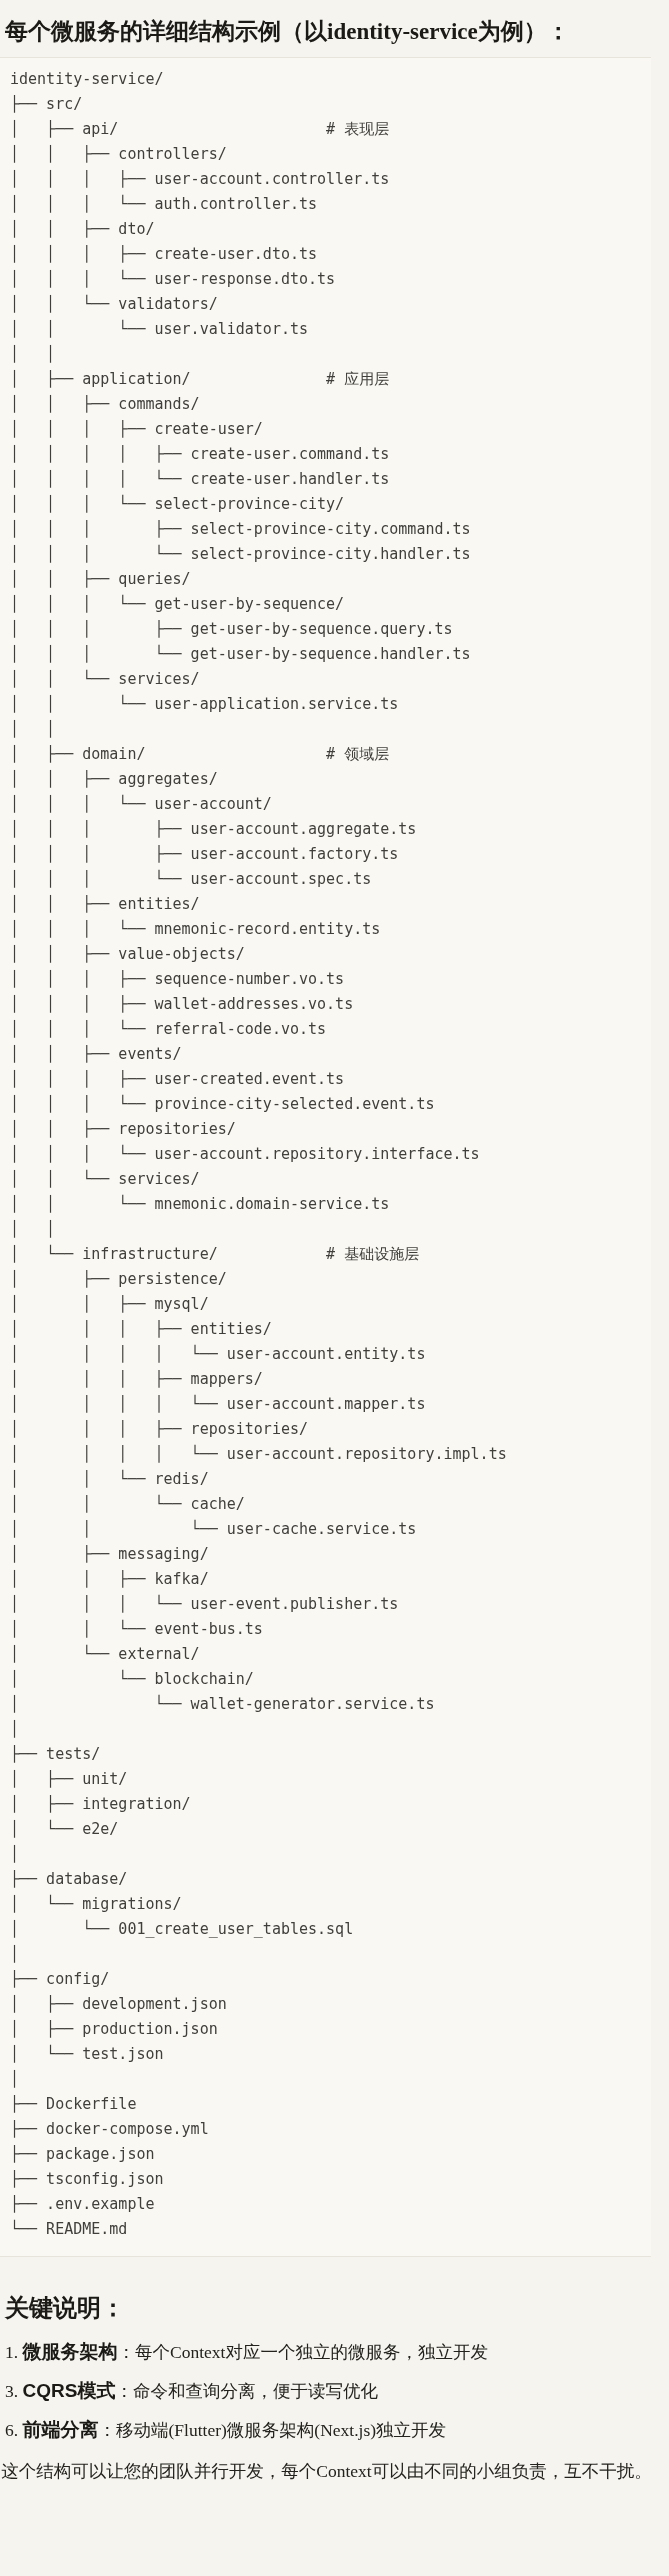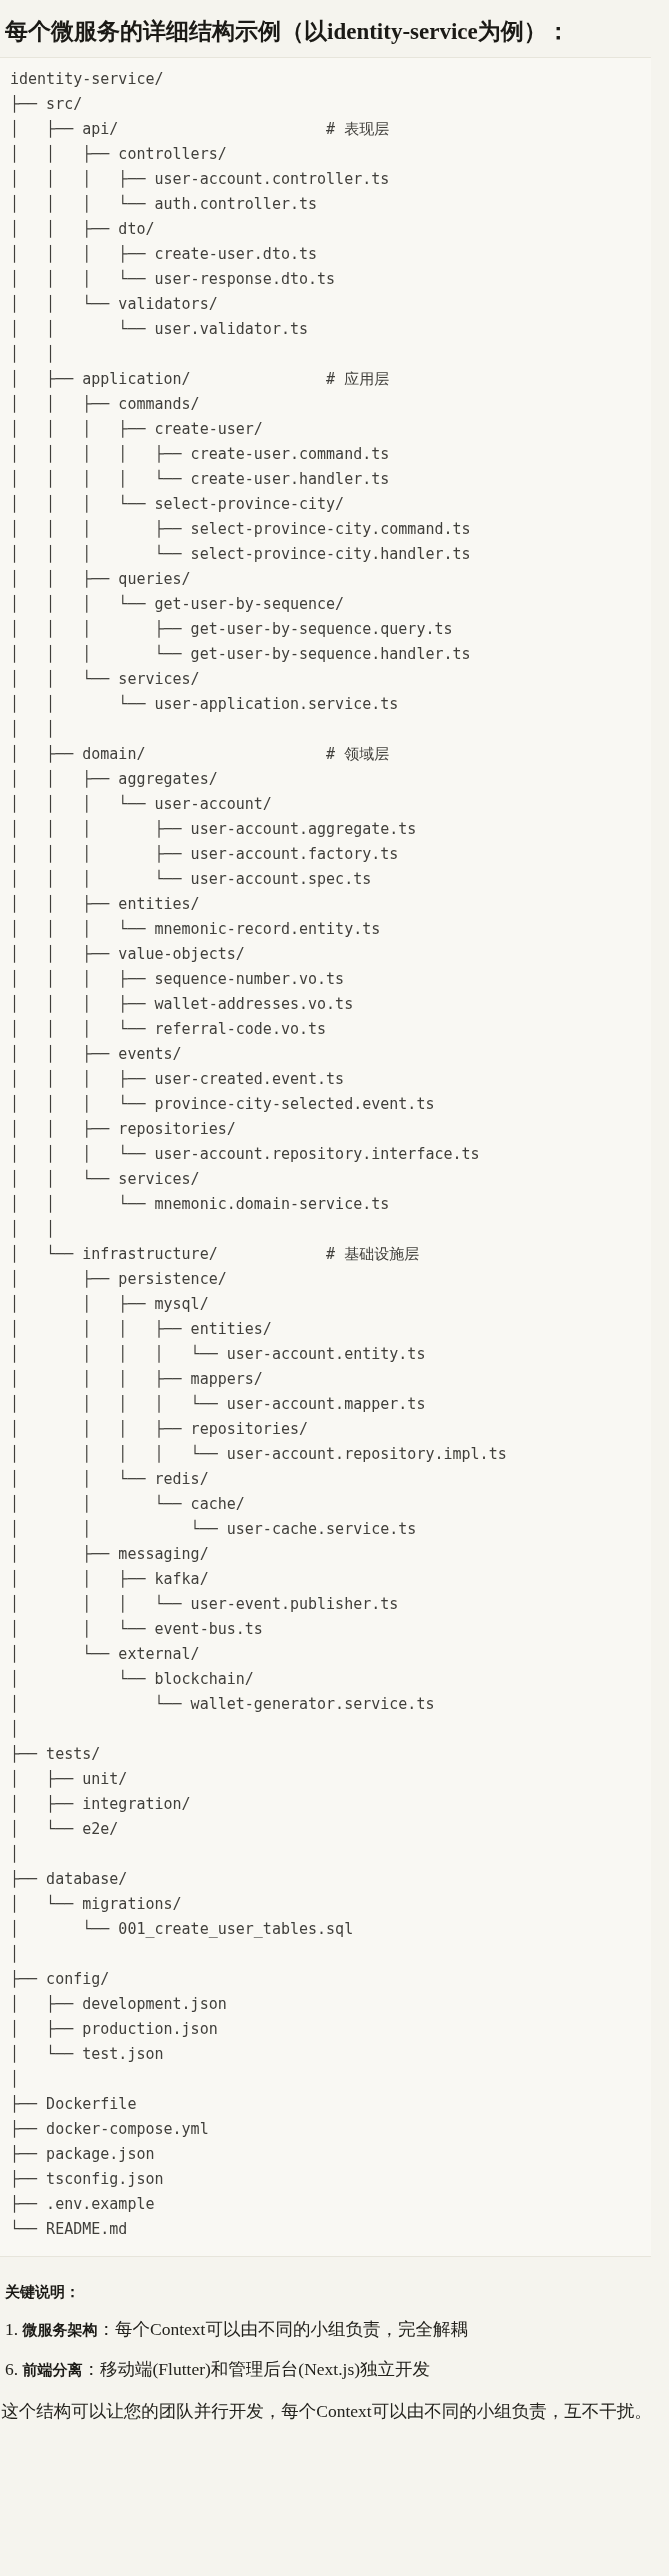--- a/index.html
+++ b/index.html
@@ -26,32 +26,32 @@
     width:651px;overflow:hidden;
   }
   .code-block pre{
     margin:0;
     font-family:"DejaVu Sans Mono","Liberation Mono",monospace;
     font-size:15px;line-height:25px;
     color:var(--code_text);
     white-space:pre;
   }
   .notes-heading{
-    font-size:15px;font-weight:bold;color:var(--heading_text);
-    margin:25px 5px 0 5px;line-height:1.4;
+    font-size:24px;font-weight:bold;color:var(--heading_text);
+    margin:35px 5px 0 5px;line-height:1.4;
   }
   ol.notes-list{
     list-style:none;margin:16.3px 0 0 5px;padding:0;
   }
   ol.notes-list li{
     font-size:17.5px;line-height:20px;margin:0 0 19px 0;color:var(--body_text);
   }
   ol.notes-list .num{margin-right:4.4px}
   ol.notes-list .term{font-weight:bold;color:var(--heading_text);
-    font-family:"Liberation Sans","DejaVu Sans",sans-serif;font-size:15px}
+    font-family:"Liberation Sans","DejaVu Sans",sans-serif;font-size:19px}
   .closing-note{
     font-size:17.5px;line-height:21px;margin:21px 0 0 1.3px;color:var(--body_text);
   }
 </style>
 </head>
 <body>
 
 <div class="title">每个微服务的详细结构示例（以identity-service为例）：</div>
 
 <div class="code-block">
@@ -141,21 +141,24 @@
 ├── package.json
 ├── tsconfig.json
 ├── .env.example
 └── README.md</pre>
 </div>
 
 <div class="notes-heading">关键说明：</div>
 
 <ol class="notes-list">
   <li>
-    <span class="num">1.</span><span class="term">微服务架构</span><span class="desc">：每个Context可以由不同的小组负责，完全解耦</span>
+    <span class="num">1.</span><span class="term">微服务架构</span><span class="desc">：每个Context对应一个独立的微服务，独立开发</span>
   </li>
   <li>
-    <span class="num">6.</span><span class="term">前端分离</span><span class="desc">：移动端(Flutter)和管理后台(Next.js)独立开发</span>
+    <span class="num">3.</span><span class="term">CQRS模式</span><span class="desc">：命令和查询分离，便于读写优化</span>
+  </li>
+  <li>
+    <span class="num">6.</span><span class="term">前端分离</span><span class="desc">：移动端(Flutter)微服务架构(Next.js)独立开发</span>
   </li>
 </ol>
 
 <div class="closing-note">这个结构可以让您的团队并行开发，每个Context可以由不同的小组负责，互不干扰。</div>
 
 
 </body></html>

